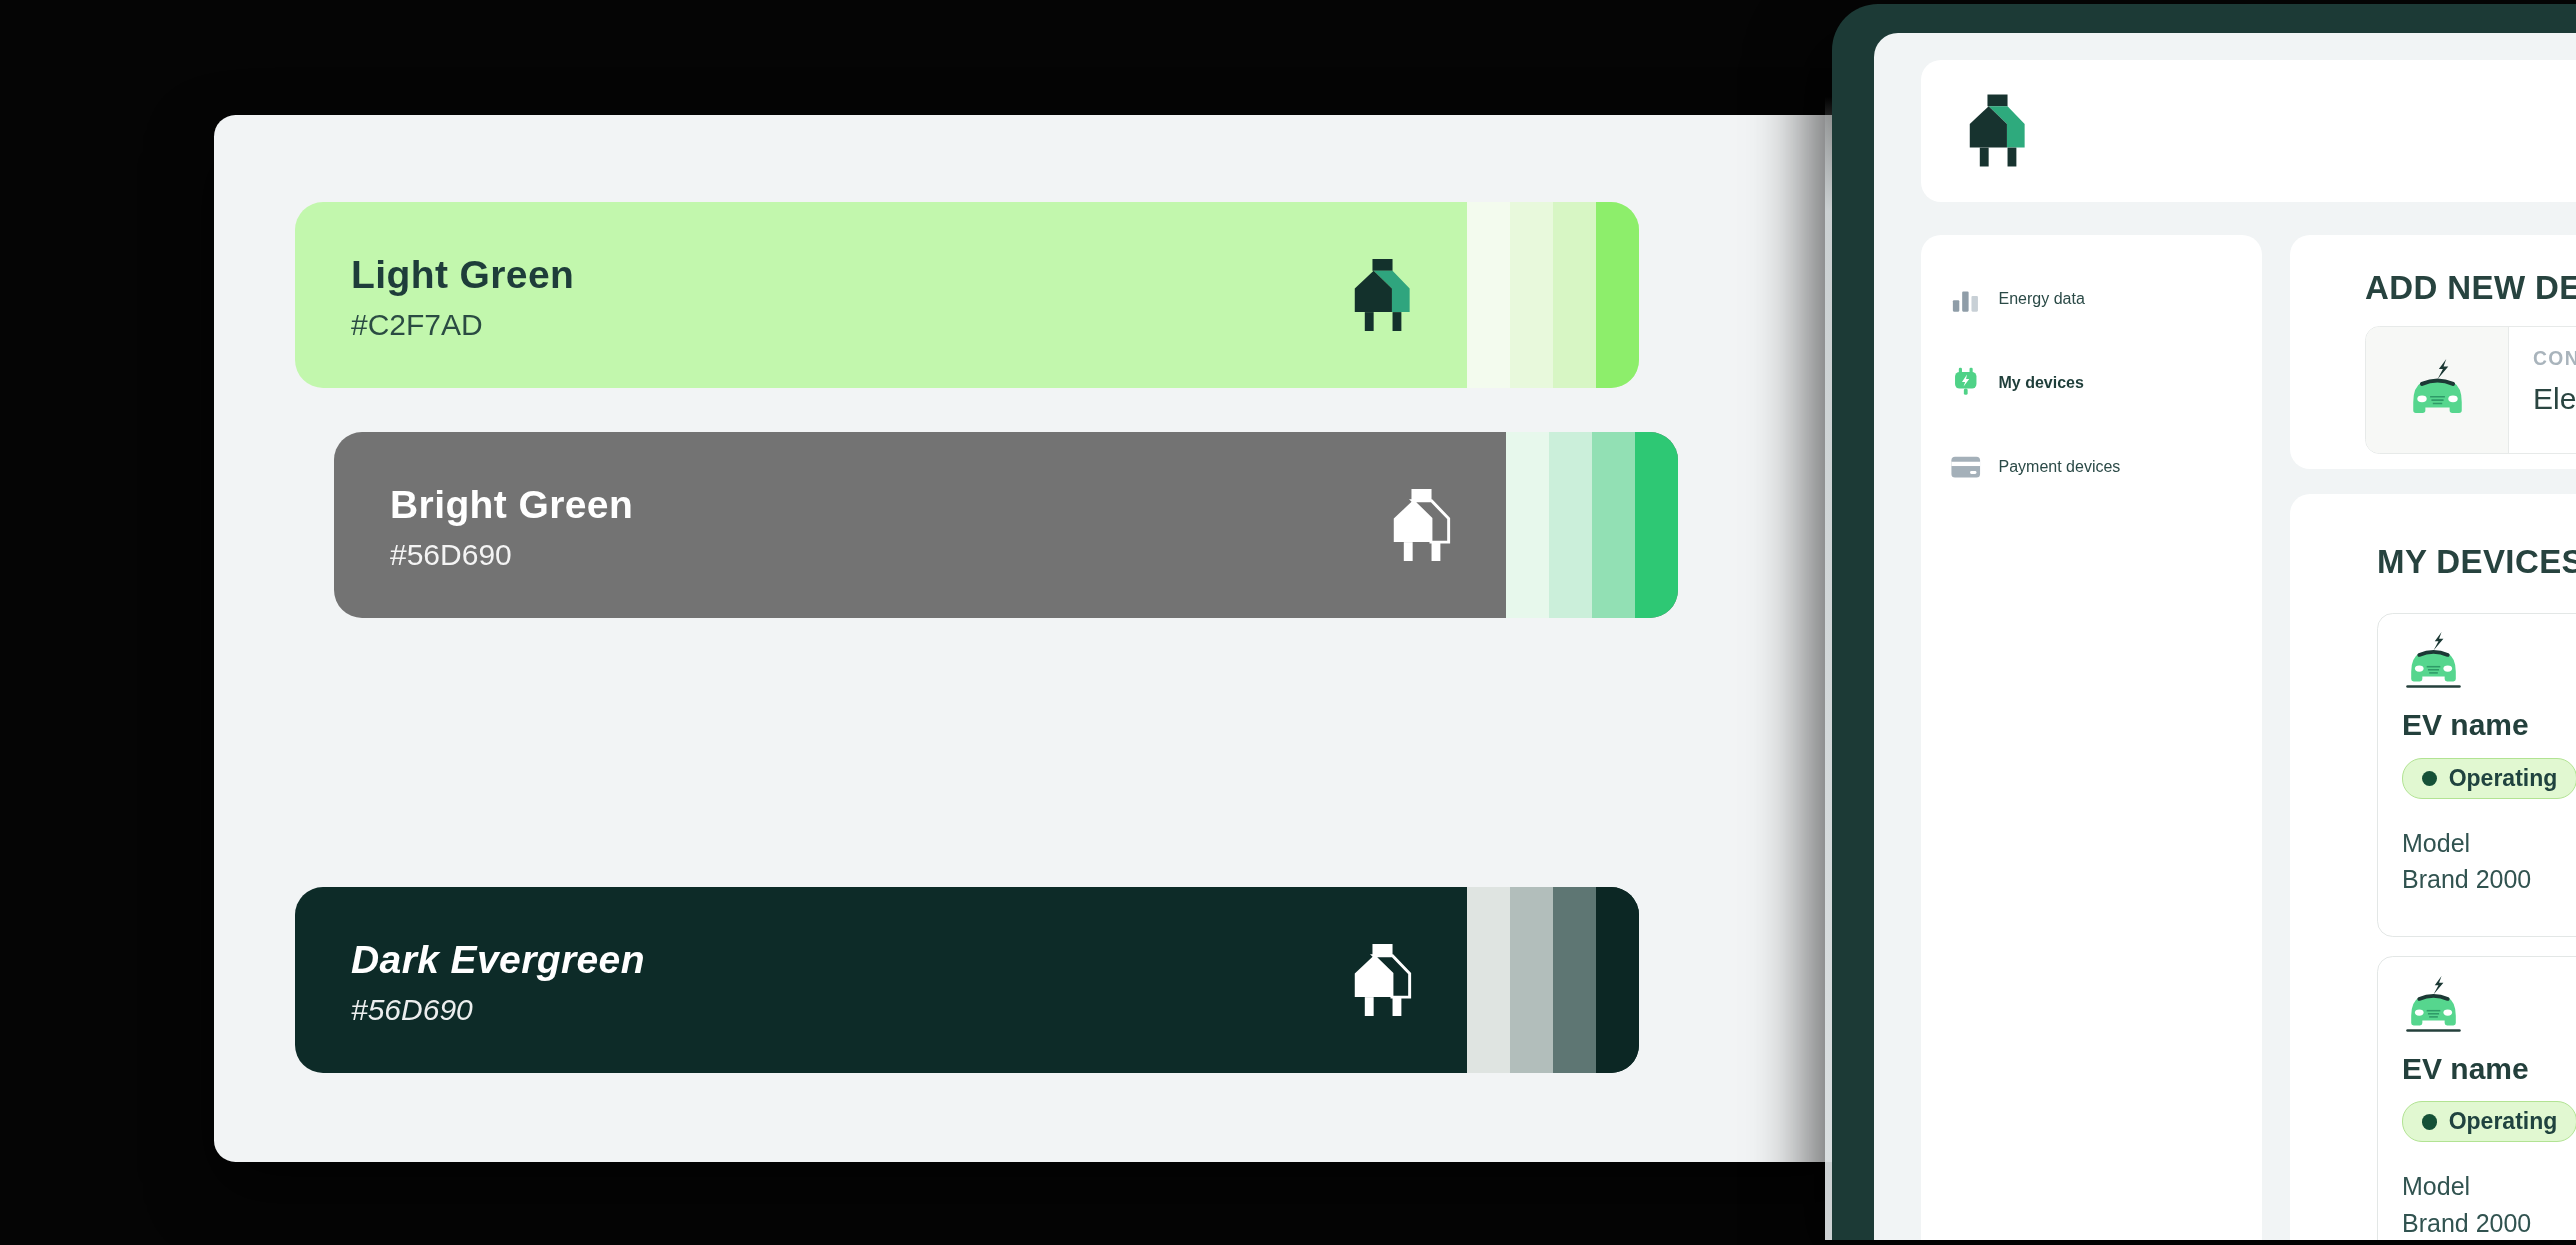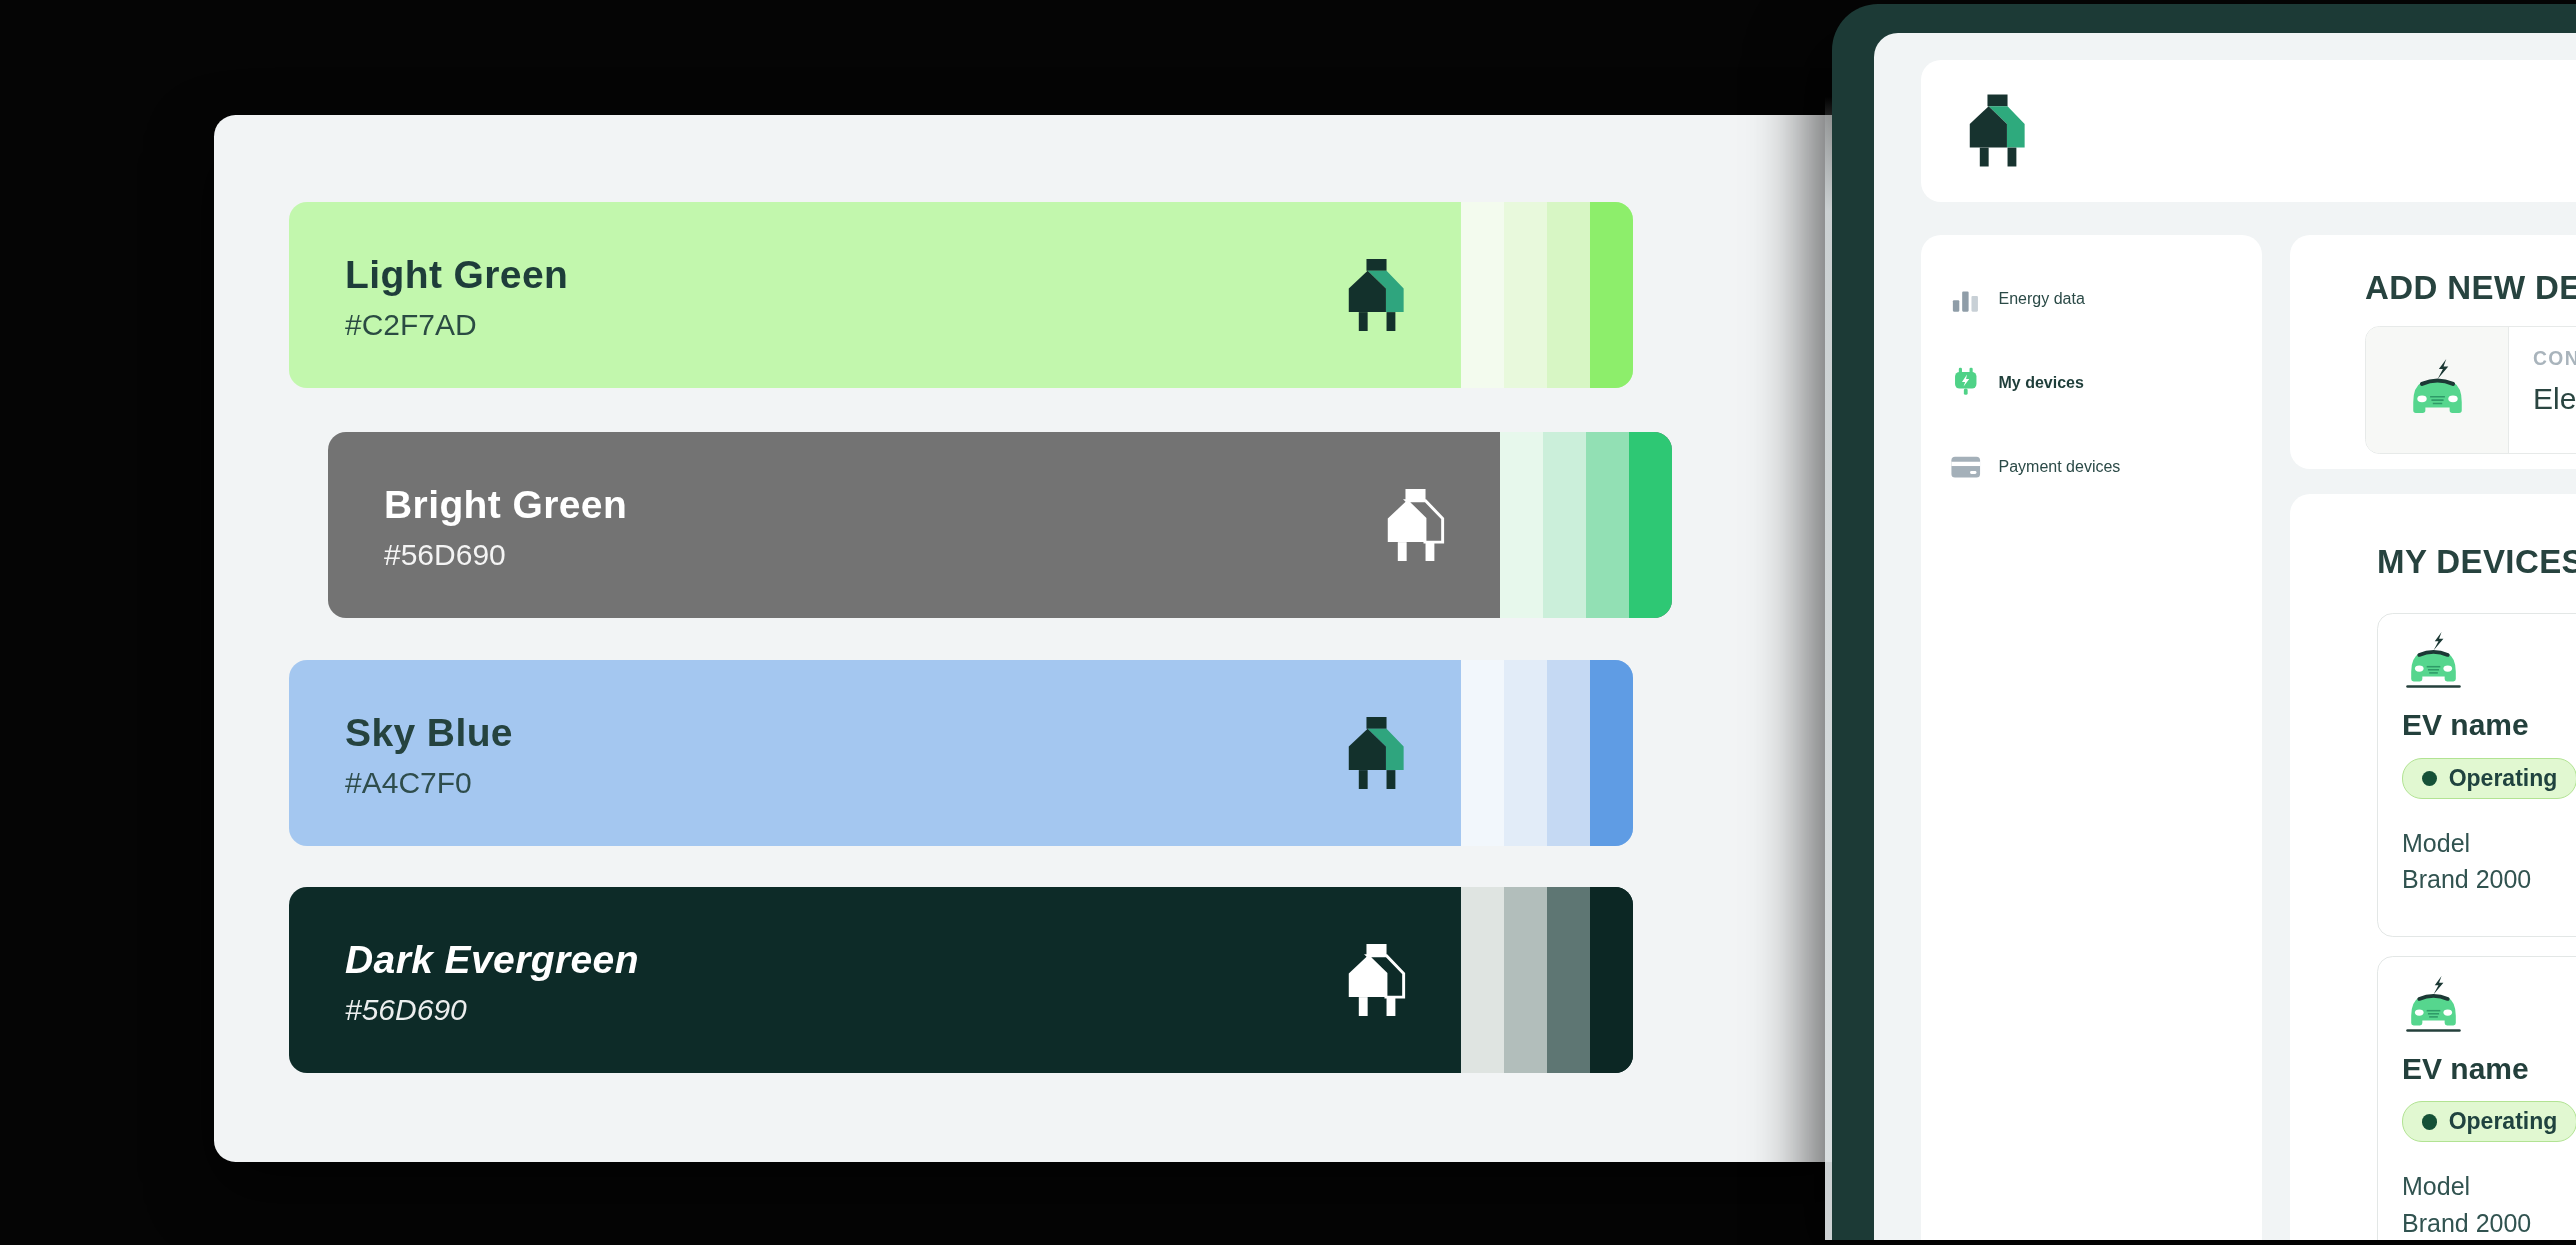--- a/index.html
+++ b/index.html
@@ -10,22 +10,22 @@
   }
   #stage{position:relative;width:2576px;height:1246px;background:#050505;overflow:hidden}
 
   
   .palette-card{
     position:absolute;left:214px;top:115px;width:1654px;height:1047px;
     background:#F2F4F5;border-radius:21.5px;z-index:1;
     box-shadow:0 29px 64px rgba(0,0,0,.6);
   }
   .swatch{
-    position:absolute;left:75px;width:1344px;height:186px;
-    border-radius:18px;overflow:hidden;
+    position:absolute;left:81px;width:1344px;height:186px;
+    border-radius:28px;overflow:hidden;
   }
   .swatch .info{position:absolute;left:56px;top:53px}
   .swatch .title{font-size:39px;font-weight:600;letter-spacing:0.4px;line-height:1}
   .swatch .hex{margin-top:15.7px;font-size:30px;opacity:.92;line-height:1}
   .swatch .plug{position:absolute;right:227px;top:50%;transform:translateY(-50%);width:59px;height:72px}
   .strips{position:absolute;right:0;top:0;bottom:0;width:172px;display:flex}
   .strips div{flex:1}
 
   
   .plug .pa{fill:#13312C}
@@ -147,39 +147,20 @@
         <rect class="pa" x="67" y="90" width="15" height="32"></rect>
       </svg>
       <div class="strips">
         <div style="background: rgb(231, 248, 236);"></div>
         <div style="background: rgb(203, 239, 218);"></div>
         <div style="background: rgb(146, 224, 180);"></div>
         <div style="background: rgb(46, 200, 116);"></div>
       </div>
     </div>
 
-    <div class="swatch" style="top: 545px; background: rgb(164, 199, 240);">
-      <div class="info" style="color: rgb(37, 67, 63);">
-        <div class="title">Sky Blue</div>
-        <div class="hex">#A4C7F0</div>
-      </div>
-      <svg class="plug" viewBox="0 0 100 122" data-variant="dark">
-        <rect class="pa" x="33" y="0" width="34" height="20"></rect>
-        <polygon class="pb" points="35,20 67,20 96,50 96,90 66,90 66,50"></polygon>
-        <polygon class="pa" points="35,20 3,50 3,90 66,90 66,50"></polygon>
-        <rect class="pa" x="20" y="90" width="15" height="32"></rect>
-        <rect class="pa" x="67" y="90" width="15" height="32"></rect>
-      </svg>
-      <div class="strips">
-        <div style="background: rgb(242, 247, 252);"></div>
-        <div style="background: rgb(226, 236, 248);"></div>
-        <div style="background: rgb(197, 217, 243);"></div>
-        <div style="background: rgb(95, 156, 228);"></div>
-      </div>
-    </div>
 
     <div class="swatch" style="top: 772px; background: rgb(13, 43, 40);">
       <div class="info" style="color: rgb(255, 255, 255); font-style: italic;">
         <div class="title">Dark Evergreen</div>
         <div class="hex">#56D690</div>
       </div>
       <svg class="plug" viewBox="0 0 100 122" data-variant="white">
         <rect class="pa" x="33" y="0" width="34" height="20"></rect>
         <polygon class="pb" points="35,20 67,20 96,50 96,90 66,90 66,50"></polygon>
         <polygon class="pa" points="35,20 3,50 3,90 66,90 66,50"></polygon>

